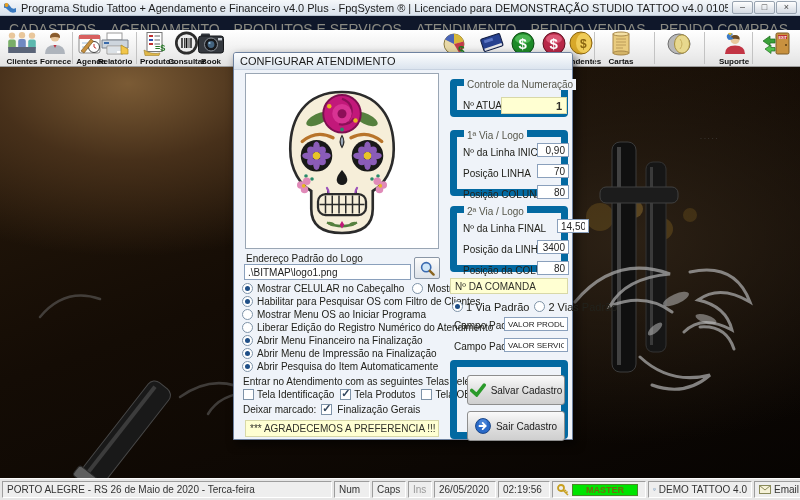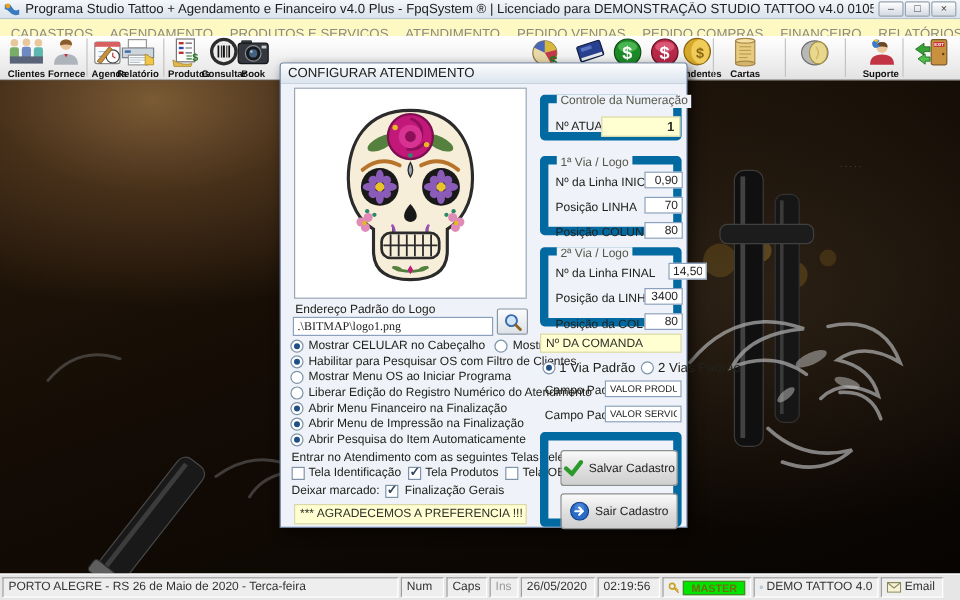--- a/index.html
+++ b/index.html
@@ -12,23 +12,23 @@
     background:linear-gradient(#f4f7fa,#d9e2ec); border-bottom:1px solid #b9c4d1;
     display:flex; align-items:center; padding:0 3px; font-size:11px; color:#1d1d1d; }
   .titlebar .app-icon { width:14px; height:12px; margin-right:4px; flex:none; }
   .title-text { white-space:nowrap; overflow:hidden; flex:1; }
   .winbtns { display:flex; gap:1px; margin-left:4px; }
   .winbtn { width:21px; height:13px; border:1px solid #98a3b0; border-radius:2px;
     background:linear-gradient(#fefefe,#d4dae2); font-size:9px; line-height:11px;
     text-align:center; color:#444; }
 
   
-  .menubar { position:absolute; top:16px; left:0; right:0; height:26px; background:#fef9c3;
+  .menubar { position:absolute; top:16px; left:0; right:0; height:26px; background:#0f172a;
     border-bottom:1px solid #dcdcd8; display:flex; align-items:center; padding-left:2px;
-    font-size:11px; color:#8a8a82; }
+    font-size:14px; color:#8a8a82; }
   .menu-item { padding:0 7px; line-height:14px; white-space:nowrap; }
   .menu-item::first-letter { text-decoration:underline; }
 
   
   .toolbar { position:absolute; top:30px; left:0; right:0; height:37px;
     background:linear-gradient(#ffffff,#ececec 70%, #e2e2e2); border-bottom:1px solid #9d9d9d; }
   .tool { position:absolute; top:1px; text-align:center; font-size:8px; font-weight:bold; color:#101010; }
   .tool .ticon { display:block; height:26px; }
   .tool-sep { position:absolute; top:2px; width:1px; height:32px; background:#c3c3c3; }
 
@@ -429,21 +429,21 @@
               </g>
             </g>
           <path d="M80 188 Q100 198 120 188" stroke="#4f7d3c" stroke-width="3" fill="none"></path>
           <ellipse cx="86" cy="190" rx="5" ry="2.5" fill="#55803e" transform="rotate(20 86 190)"></ellipse>
           <ellipse cx="114" cy="190" rx="5" ry="2.5" fill="#55803e" transform="rotate(-20 114 190)"></ellipse>
           <path d="M100 186 l3 5 -3 5 -3 -5z" fill="#c2187a"></path>
         </svg>
       </div>
 
       <span class="lbl" style="left:12px;top:183px">Endereço Padrão do Logo</span>
-      <input class="fld" style="left: 10px; top: 194px; width: 167px; height: 16px; font-family: Liberation Serif, serif;" readonly="" value=".\BITMAP\logo1.png">
+      <input class="fld" style="left: 10px; top: 194px; width: 167px; height: 16px;" readonly="" value=".\BITMAP\logo1.png">
       <span class="search-btn">
         <svg width="15" height="15" viewBox="0 0 15 15">
             <circle cx="6.2" cy="6.2" r="4.6" fill="#cfe6f8" stroke="#3a6ab0" stroke-width="1.6"></circle>
             <line x1="9.8" y1="9.8" x2="13.6" y2="13.6" stroke="#8a6420" stroke-width="2.4" stroke-linecap="round"></line>
           </svg>
       </span>
 
       <div class="opt-row" style="top:213px">
         <span class="radio sel"></span>
         <span>Mostrar CELULAR no Cabeçalho</span>
@@ -550,21 +550,21 @@
     </div>
   </div>
 
   <div class="statusbar">
     <span class="seg" style="width:330px">PORTO ALEGRE - RS 26 de Maio de 2020 - Terca-feira</span>
     <span class="seg" style="width:36px">Num</span>
     <span class="seg" style="width:34px">Caps</span>
     <span class="seg" style="width:24px;color:#9a9a9a">Ins</span>
     <span class="seg" style="width:62px">26/05/2020</span>
     <span class="seg" style="width:52px">02:19:56</span>
-    <span class="seg" style="width:74px">
+    <span class="seg" style="width:94px">
       <svg width="12" height="12" viewBox="0 0 12 12">
           <circle cx="4" cy="4" r="3" fill="none" stroke="#c8a020" stroke-width="1.8"></circle>
           <path d="M6 6 L11 11 M9 9 l1.5 -1.5 M7.5 7.5 l1.5 -1.5" stroke="#c8a020" stroke-width="1.6"></path>
         </svg>
       <span class="master-box">MASTER</span>
     </span>
     <span class="seg" style="width:104px;gap:3px">
       <svg width="12" height="11" viewBox="0 0 12 11">
           <rect x="1" y="1" width="10" height="7" rx="1" fill="#cfe0ee" stroke="#5a7a9a"></rect>
           <rect x="4" y="8.5" width="4" height="1.5" fill="#5a7a9a"></rect>

